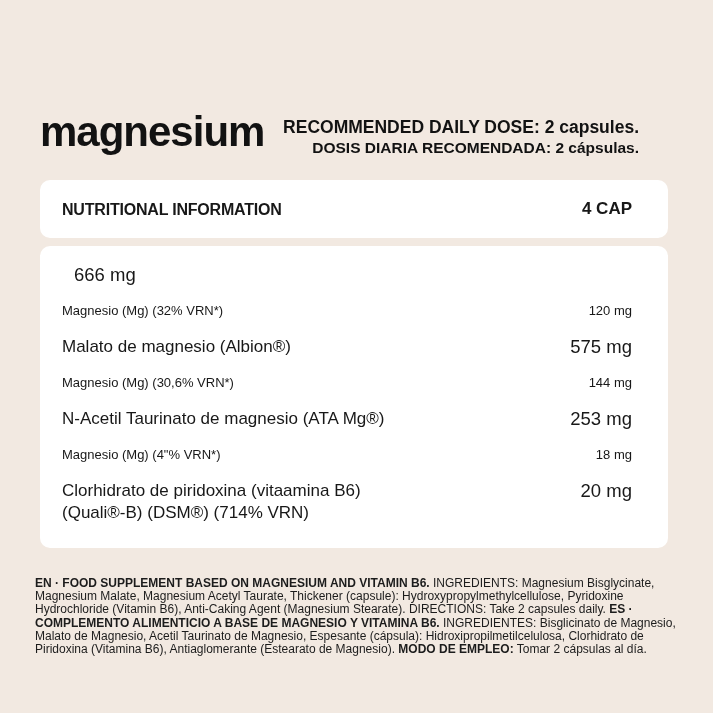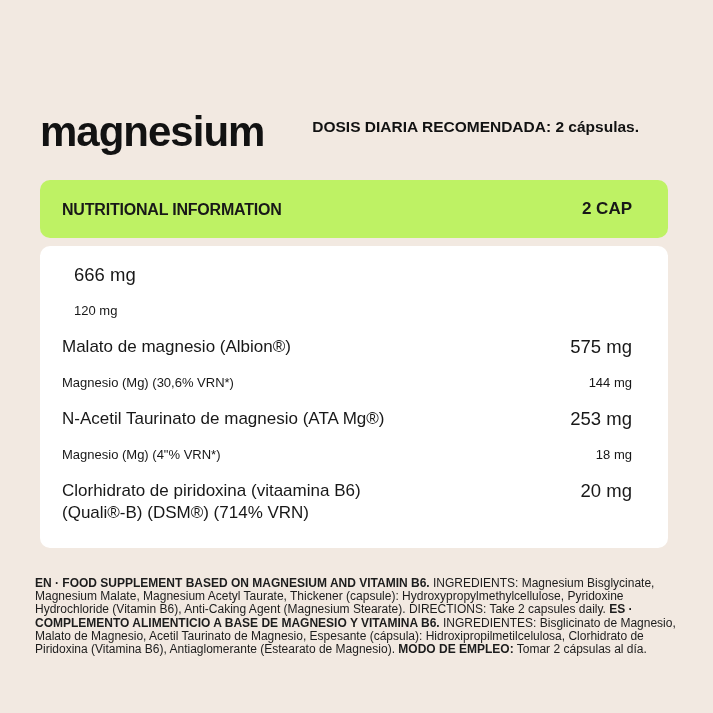--- a/index.html
+++ b/index.html
@@ -36,21 +36,21 @@
   .dose-en { font-size: 17.5px; font-weight: bold; line-height: 21px; }
   .dose-es { font-size: 15.5px; font-weight: bold; line-height: 20px; }
 
   .card {
     position: absolute;
     left: 40px;
     top: 172px;
     width: 628px;
   }
   .card-header {
-    background: #bef264;
+    background: #ffffff;
     border-radius: 10px;
     height: 58px;
     display: flex;
     align-items: center;
     justify-content: space-between;
     padding: 0 36px 0 22px;
   }
   .t-en { font-size: 16px; font-weight: bold; letter-spacing: -0.2px; line-height: 19px; }
   .t-es { font-size: 14px; font-weight: bold; letter-spacing: -0.2px; line-height: 17px; }
   .serving { font-size: 17px; font-weight: bold; }
@@ -88,35 +88,37 @@
   .footer .seg-bold { font-weight: bold; }
 </style>
 </head>
 <body>
 
 <div class="canvas">
 
   <div class="logo">magnesium</div>
 
   <div class="dose">
+    <div class="dose-en">RECOMMENDED DAILY DOSE: 2 capsules.</div>
     <div class="dose-es">DOSIS DIARIA RECOMENDADA: 2 cápsulas.</div>
   </div>
 
   <div class="card">
     <div class="card-header">
       <div class="titles">
         <div class="t-en">NUTRITIONAL INFORMATION</div>
       </div>
-      <div class="serving">2 CAP</div>
+      <div class="serving">4 CAP</div>
     </div>
     <div class="card-body" id="rows">
         <div class="row big">
           <span class="row-value">666 mg</span>
         </div>
         <div class="row small">
+          <span class="row-label">Magnesio (Mg) (32% VRN*)</span>
           <span class="row-value">120 mg</span>
         </div>
         <div class="row big">
           <span class="row-label">Malato de magnesio (Albion®)</span>
           <span class="row-value">575 mg</span>
         </div>
         <div class="row small">
           <span class="row-label">Magnesio (Mg) (30,6% VRN*)</span>
           <span class="row-value">144 mg</span>
         </div>

